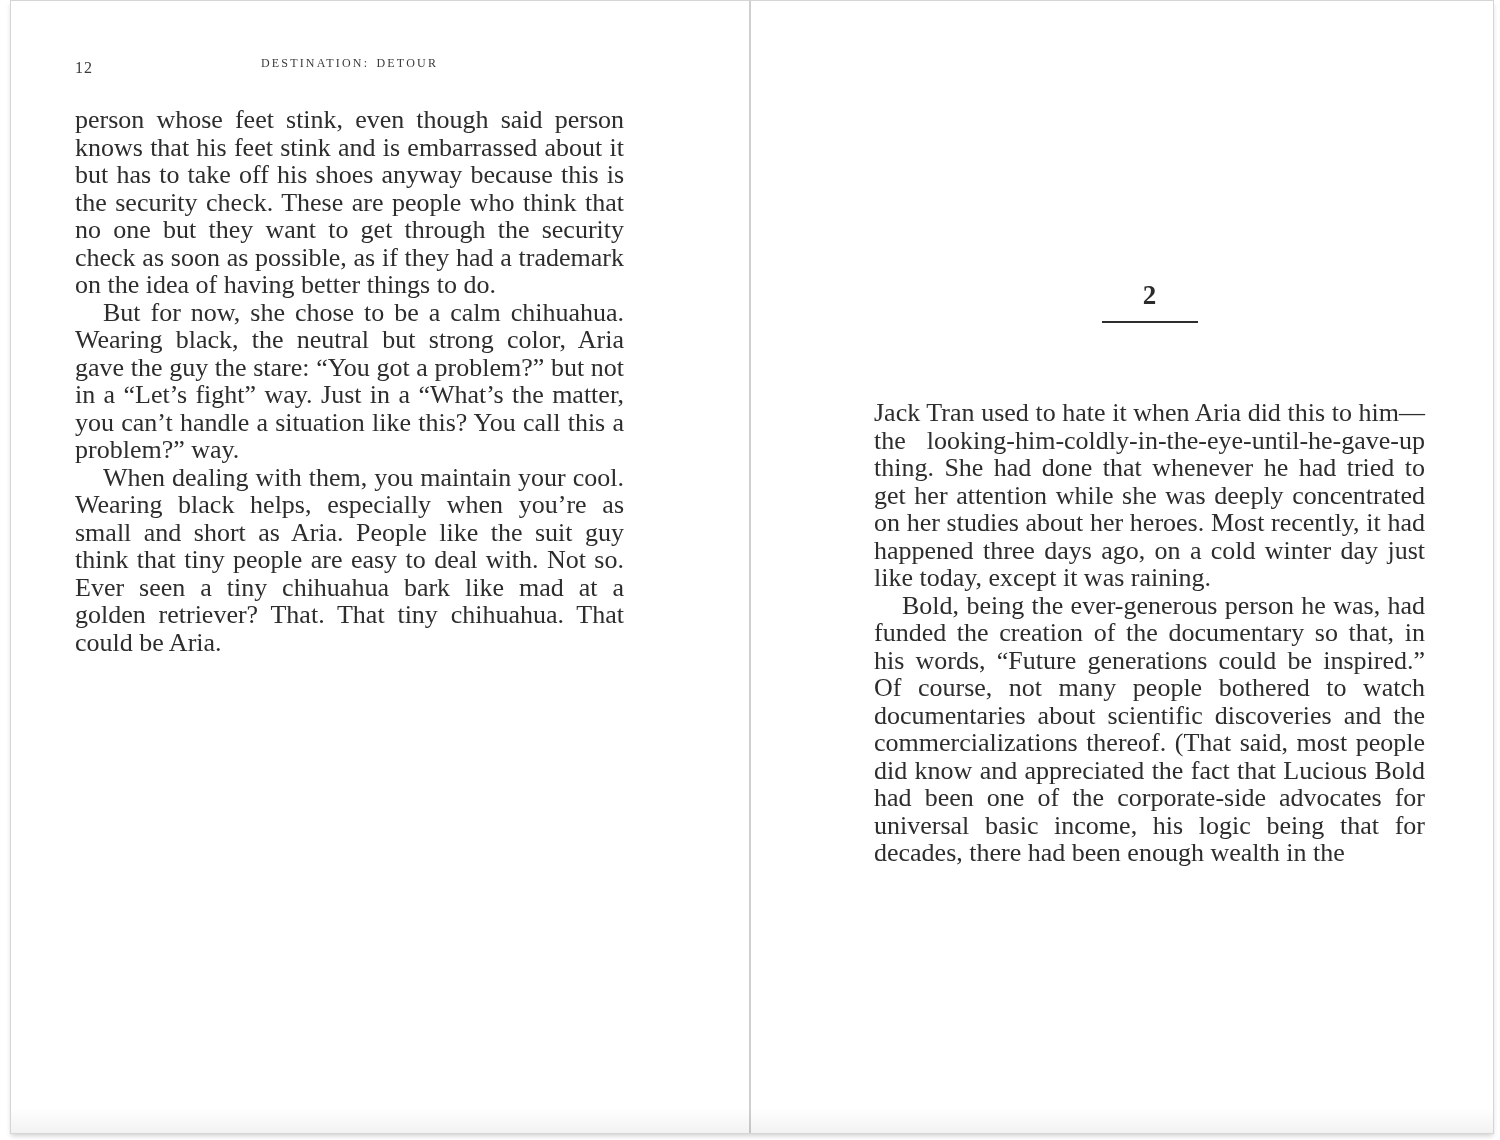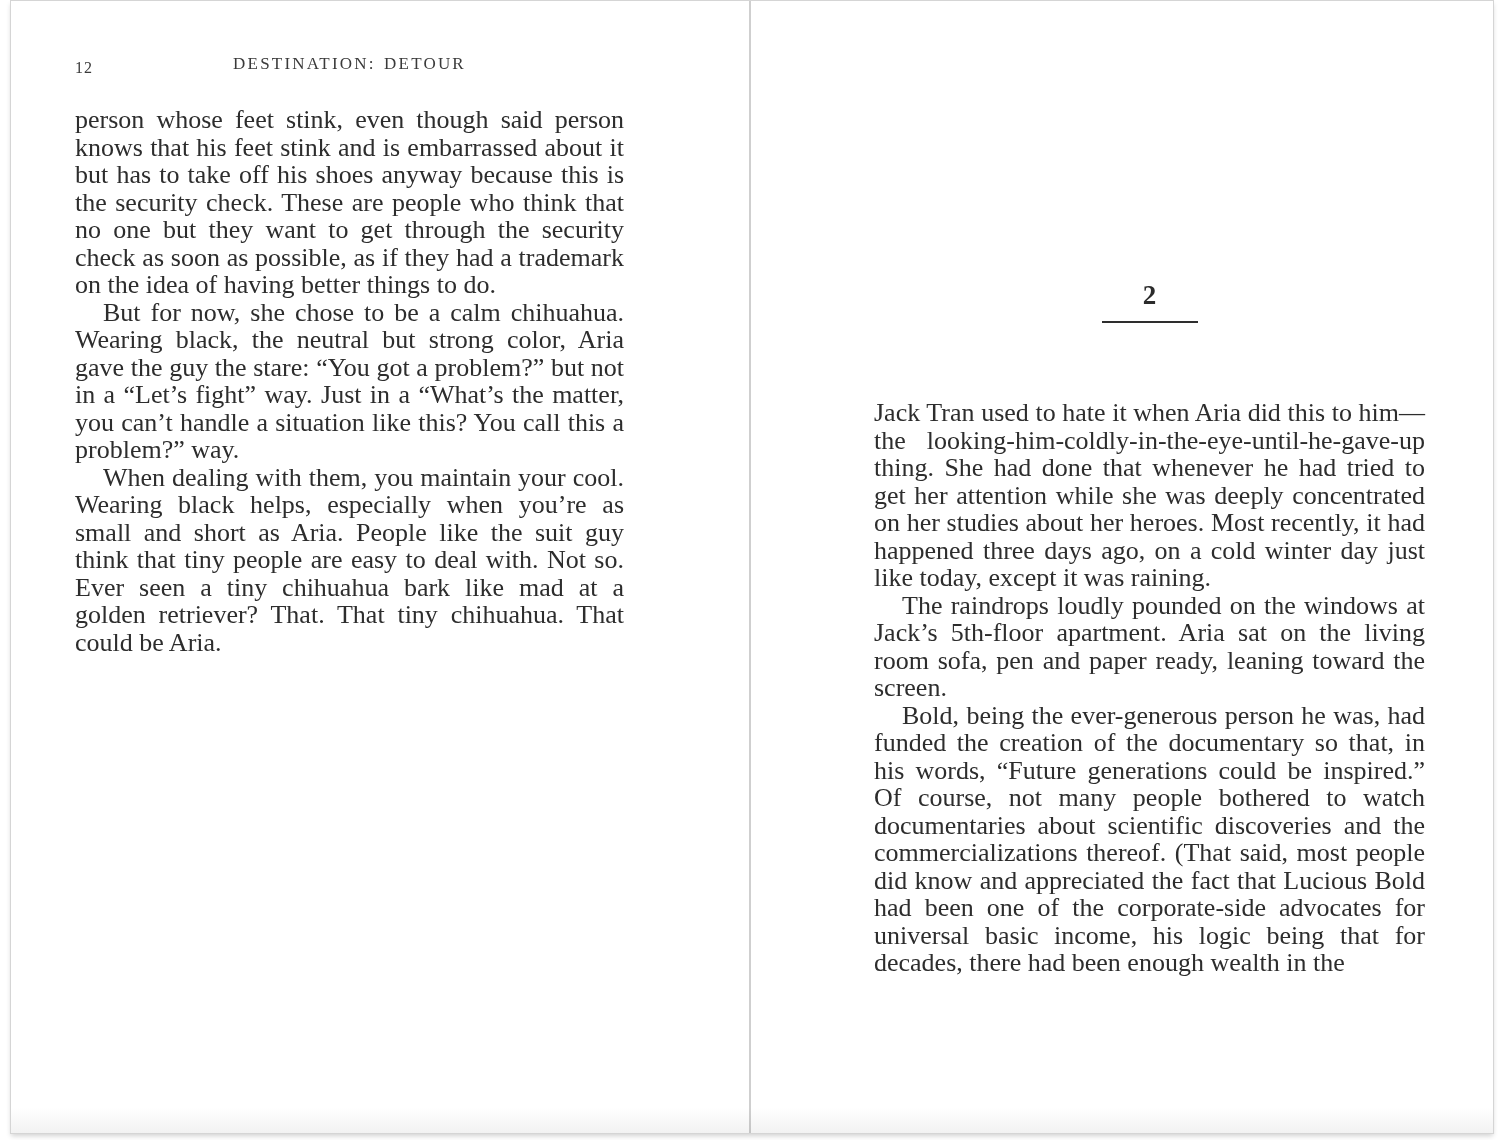--- a/index.html
+++ b/index.html
@@ -50,21 +50,21 @@
   .folio {
     position: absolute;
     left: 0; top: 59px;
     font-size: 16px;
     line-height: 15px;
     letter-spacing: 1px;
     font-variant-numeric: oldstyle-nums;
   }
   .running-head {
     text-align: center;
-    font-size: 17px;
+    font-size: 12px;
     line-height: 15px;
     letter-spacing: 2.2px;
     word-spacing: 2px;
   }
   .page-body {
     margin-top: 31px;
     font-size: 26px;
     line-height: 27.5px;
     color: #2d2d2d;
     text-align: justify;
@@ -110,19 +110,18 @@
 
     <div class="page-divider"></div>
 
     <div class="page-right">
       <div class="chapter-head">
         <div class="chapter-number">2</div>
         <div class="chapter-rule"></div>
       </div>
       <div class="page-body">
         <p>Jack Tran used to hate it when Aria did this to him—the looking-him-coldly-in-the-eye-until-he-gave-up thing. She had done that whenever he had tried to get her attention while she was deeply concentrated on her studies about her heroes. Most recently, it had happened three days ago, on a cold winter day just like today, except it was raining.</p>
-        <p class="indent">The raindrops loudly pounded on the windows at Jack’s 5th-floor apartment. Aria sat on the living room sofa, pen and paper ready, leaning toward the screen.</p>
         <p class="indent">Bold, being the ever-generous person he was, had funded the creation of the documentary so that, in his words, “Future generations could be inspired.” Of course, not many people bothered to watch documentaries about scientific discoveries and the commercializations thereof. (That said, most people did know and appreciated the fact that Lucious Bold had been one of the corporate-side advocates for universal basic income, his logic being that for decades, there had been enough wealth in the</p>
       </div>
     </div>
 
   </div>
 </div>
 
 </body></html>

